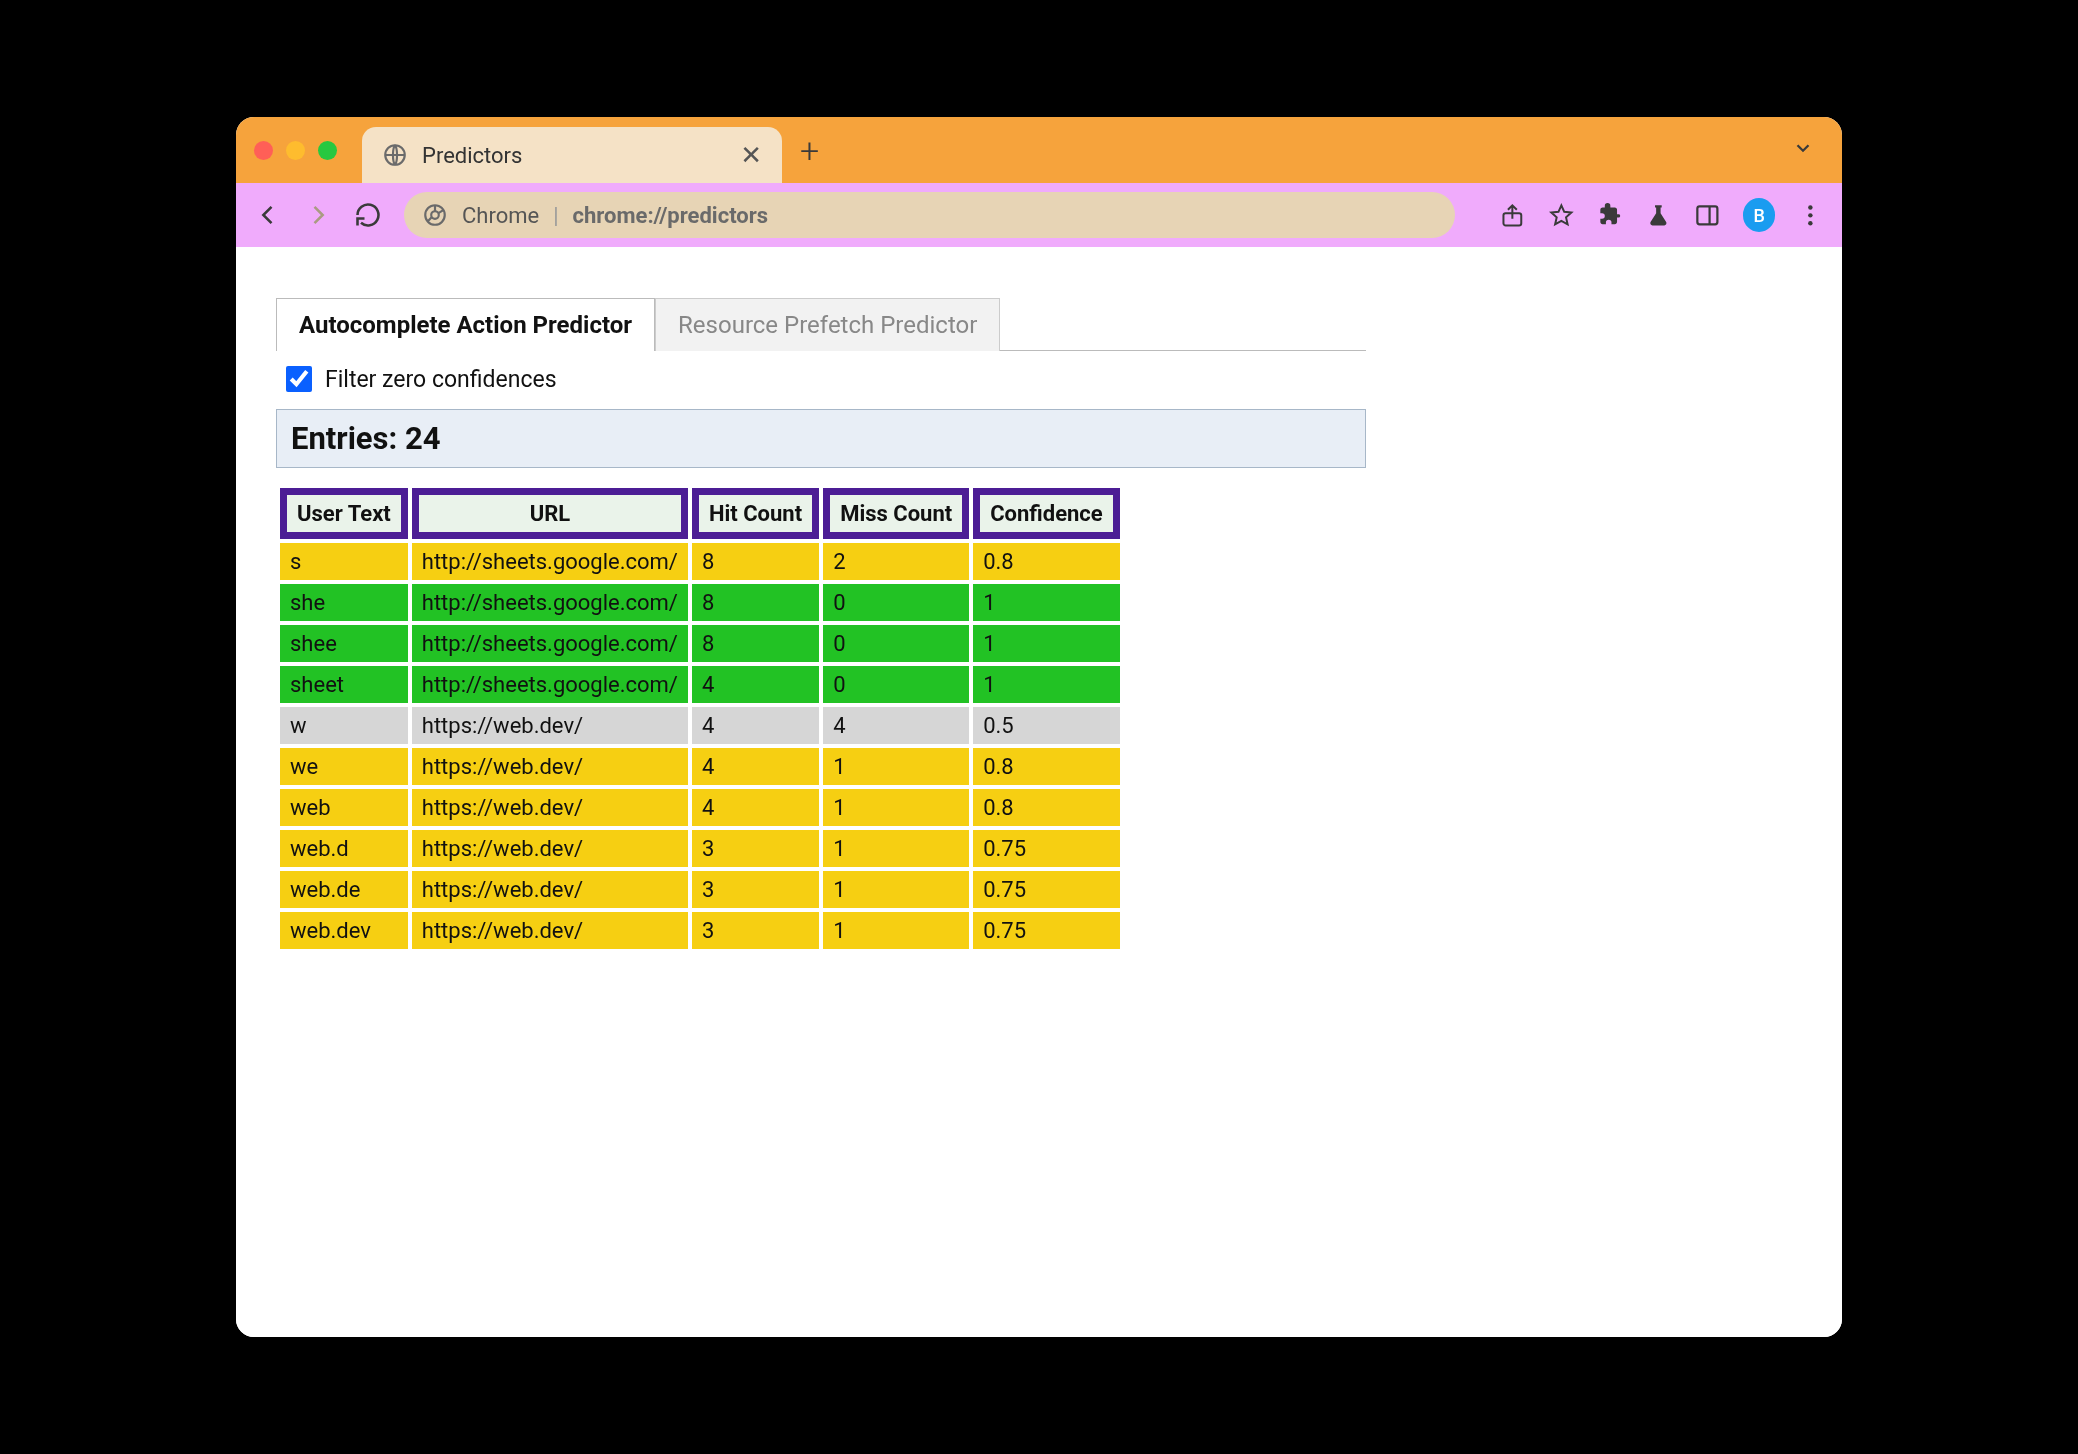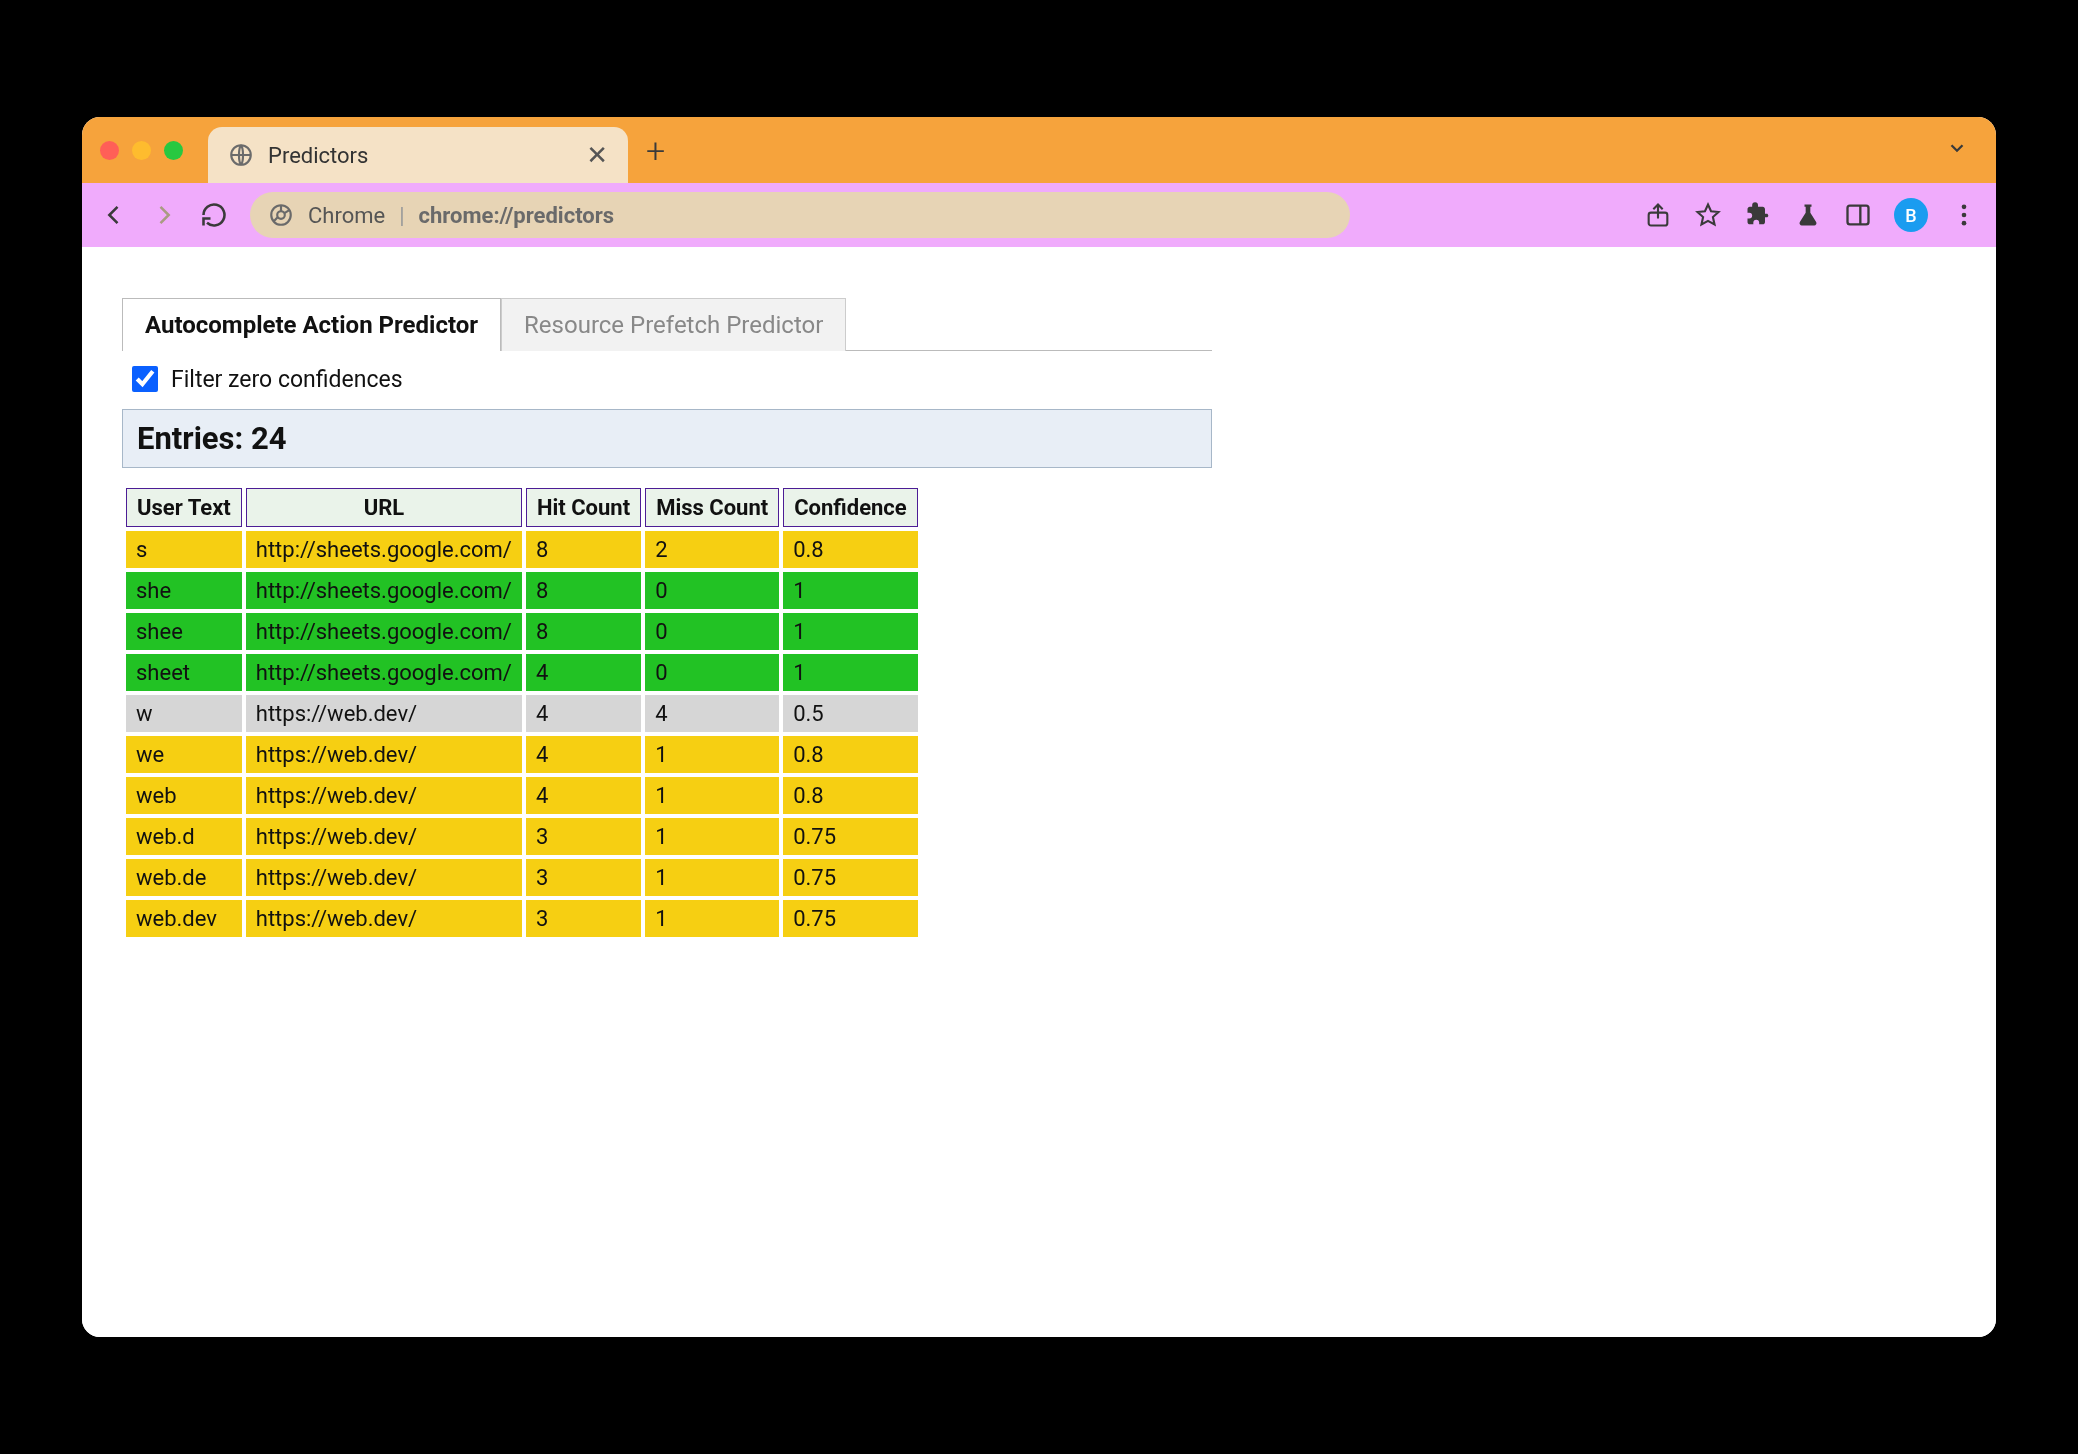--- a/index.html
+++ b/index.html
@@ -8,21 +8,21 @@
     padding: 0;
     background: #000;
     font-family: -apple-system, BlinkMacSystemFont, "Segoe UI", Roboto, Helvetica, Arial, sans-serif;
     width: 2078px;
     height: 1454px;
     display: flex;
     align-items: center;
     justify-content: center;
   }
   .window {
-    width: 1914px;
+    width: 1606px;
     height: 1220px;
     background: #fff;
     border-radius: 18px;
     overflow: hidden;
     box-shadow: 0 30px 80px rgba(0,0,0,0.6);
     display: flex;
     flex-direction: column;
   }
   .titlebar {
     height: 66px;
@@ -185,21 +185,21 @@
     margin-bottom: 16px;
   }
 
   table.pred {
     border-collapse: separate;
     border-spacing: 4px;
     font-size: 22px;
   }
   table.pred th {
     background: #eaf3ea;
-    border: 1px solid #4c1d95;
+    border: 7px solid #4c1d95;
     padding: 6px 10px;
     font-weight: 700;
     color: #111;
   }
   table.pred td {
     padding: 6px 10px;
     color: #111;
     font-variant-numeric: tabular-nums;
   }
   tr.row-yellow td { background: #f6cf12; }

